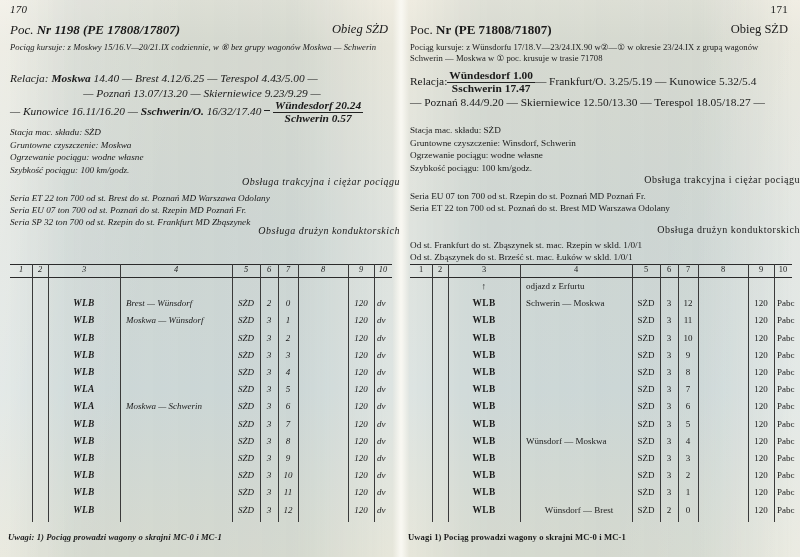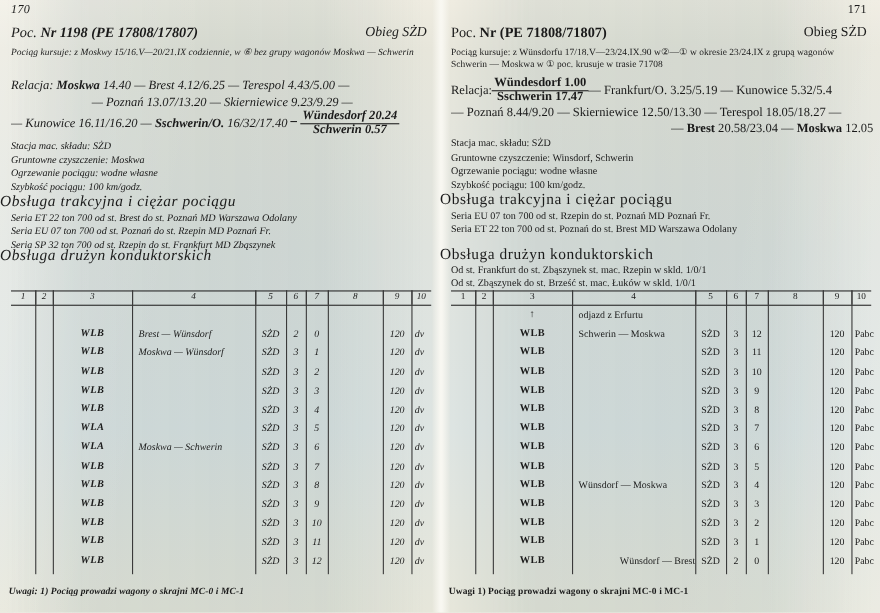--- a/index.html
+++ b/index.html
@@ -42,21 +42,21 @@
   .relwrap{position:absolute;left:10px;right:6px;top:71px;font-size:11.4px;line-height:1.28;}
   .rel-l1,.rel-l2,.rel-l3{white-space:nowrap;}
   .rel-l2{text-align:center;}
   .rel-l3{position:relative;}
   .b{font-weight:bold;}
   .frac{display:inline-block;vertical-align:middle;text-align:center;line-height:1.05;}
   .frac .num{display:block;border-bottom:1px solid #222;padding:0 2px 0px 2px;font-weight:bold;white-space:nowrap;}
   .frac .den{display:block;padding:0px 2px 0 2px;font-weight:bold;white-space:nowrap;}
 
   .info{position:absolute;left:10px;top:126px;font-size:9.2px;line-height:1.38;}
-  .secttl{position:absolute;left:0;right:0;text-align:left;font-size:14px;letter-spacing:.5px;}
+  .secttl{position:absolute;left:0;right:0;text-align:right;font-size:10px;letter-spacing:.5px;}
   .series{position:absolute;left:10px;font-size:9.2px;line-height:1.33;}
   .crews{position:absolute;left:10px;font-size:9.2px;line-height:1.33;}
 
   
   .tbl{position:absolute;left:10px;top:264px;width:382px;height:258px;}
   .hrow{position:relative;height:13px;}
   .hrule-top{position:absolute;left:0;right:0;top:0;border-top:1.6px solid #2a2a2a;}
   .hrule-bot{position:absolute;left:0;right:0;top:12.5px;border-top:1.6px solid #2a2a2a;}
   .hcell{position:absolute;top:1px;font-size:8.4px;text-align:center;}
   .vline{position:absolute;top:0;bottom:0;width:0;border-left:1.1px solid #3a3a3a;}
@@ -289,27 +289,20 @@
     <div class="runs">Pociąg kursuje: z Wünsdorfu 17/18.V—23/24.IX.90 w②—① w okresie 23/24.IX z grupą wagonów Schwerin — Moskwa w ① poc. krusuje w trasie 71708</div>
 
     <div class="relwrap" style="top:70px;">
       <div class="rel-l1">
         <span>Relacja:</span><span class="frac">
           <span class="num">Wündesdorf   1.00</span>
           <span class="den">Sschwerin  17.47</span>
         </span><span>— Frankfurt/O. 3.25/5.19 — Kunowice 5.32/5.4</span>
       </div>
       <div class="rel-l2" style="text-align:left;">— Poznań 8.44/9.20 — Skierniewice 12.50/13.30 — Terespol 18.05/18.27 —</div>
-      <div class="rel-l3" style="text-align:right;">
-        <span>—</span>
-        <span class="b">Brest</span>
-        <span>20.58/23.04 —</span>
-        <span class="b">Moskwa</span>
-        <span>12.05</span>
-      </div>
     </div>
 
     <div class="info" style="top:124px;">
       <div>Stacja mac. składu: SŻD</div>
       <div>Gruntowne czyszczenie: Winsdorf, Schwerin</div>
       <div>Ogrzewanie pociągu: wodne własne</div>
       <div>Szybkość pociągu: 100 km/godz.</div>
     </div>
 
     <div class="secttl" style="top:174px;">Obsługa trakcyjna i ciężar pociągu</div>
@@ -446,21 +439,21 @@
           <div class="row" style="top: 210.4px;">
             <div class="cell c3" style="left: 38px; width: 72px; text-align: center;">WLB</div>
             <div class="cell " style="left: 222px; width: 28px; text-align: center;">SŻD</div>
             <div class="cell " style="left: 250px; width: 18px; text-align: center;">3</div>
             <div class="cell " style="left: 268px; width: 20px; text-align: center;">1</div>
             <div class="cell " style="left: 338px; width: 26px; text-align: center;">120</div>
             <div class="cell " style="left: 367px; width: 15px; text-align: left;">Pabc</div>
           </div>
           <div class="row" style="top: 227.6px;">
             <div class="cell c3" style="left: 38px; width: 72px; text-align: center;">WLB</div>
-            <div class="cell " style="left: 116px; width: 106px; text-align: right;">Wünsdorf — Brest</div>
+            <div class="cell " style="left: 116px; width: 106px; text-align: center;">Wünsdorf — Brest</div>
             <div class="cell " style="left: 222px; width: 28px; text-align: center;">SŻD</div>
             <div class="cell " style="left: 250px; width: 18px; text-align: center;">2</div>
             <div class="cell " style="left: 268px; width: 20px; text-align: center;">0</div>
             <div class="cell " style="left: 338px; width: 26px; text-align: center;">120</div>
             <div class="cell " style="left: 367px; width: 15px; text-align: left;">Pabc</div>
           </div>
         </div>
     <div class="vline" style="left: 22px;"></div>
         <div class="vline" style="left: 38px;"></div>
         <div class="vline" style="left: 110px;"></div>

